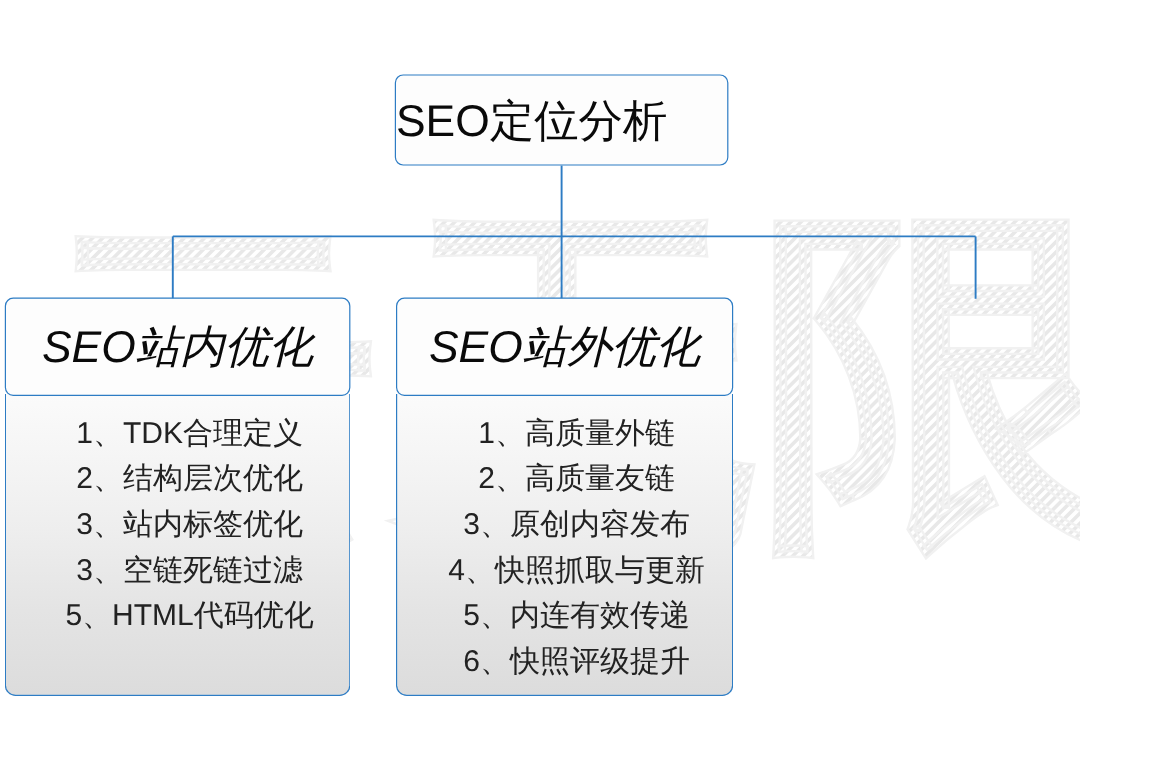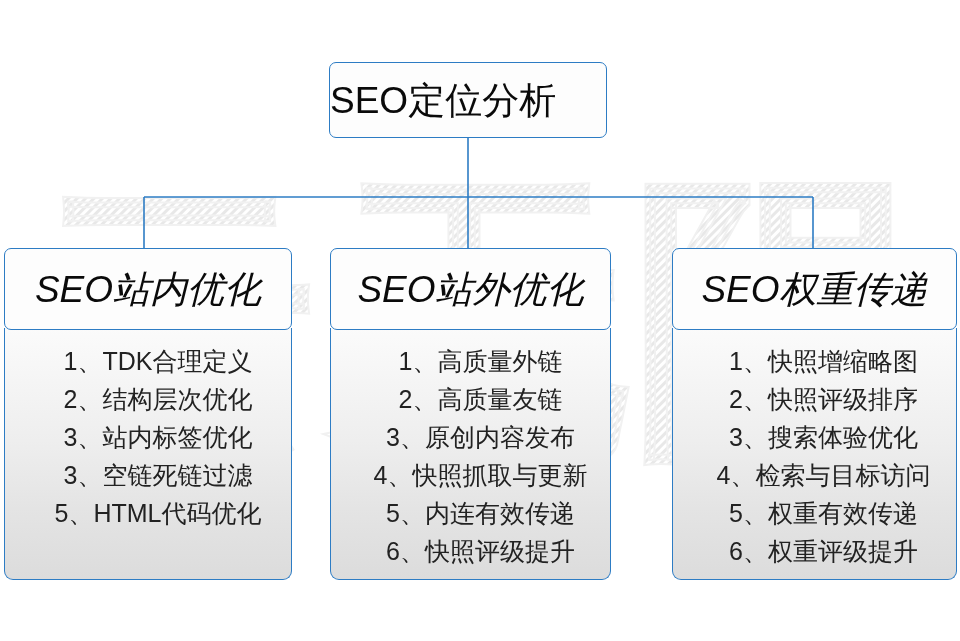--- a/index.html
+++ b/index.html
@@ -193,27 +193,14 @@
     <div class="col-body">
       <div class="item">1、高质量外链</div>
       <div class="item">2、高质量友链</div>
       <div class="item">3、原创内容发布</div>
       <div class="item">4、快照抓取与更新</div>
       <div class="item">5、内连有效传递</div>
       <div class="item">6、快照评级提升</div>
     </div>
   </div>
 
-  <div class="column col-3">
-    <div class="col-header">
-      <span class="col-header-title">SEO权重传递</span>
-    </div>
-    <div class="col-body">
-      <div class="item">1、快照增缩略图</div>
-      <div class="item">2、快照评级排序</div>
-      <div class="item">3、搜索体验优化</div>
-      <div class="item">4、检索与目标访问</div>
-      <div class="item">5、权重有效传递</div>
-      <div class="item">6、权重评级提升</div>
-    </div>
-  </div>
 
 </div>
 
 </body></html>

